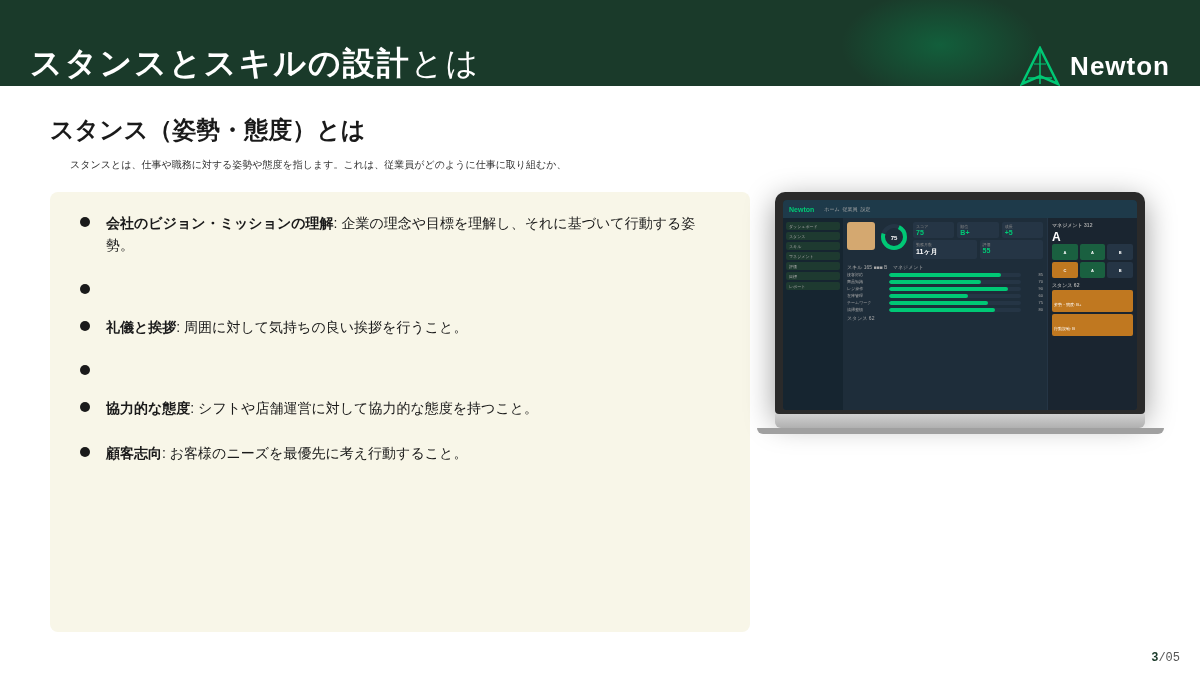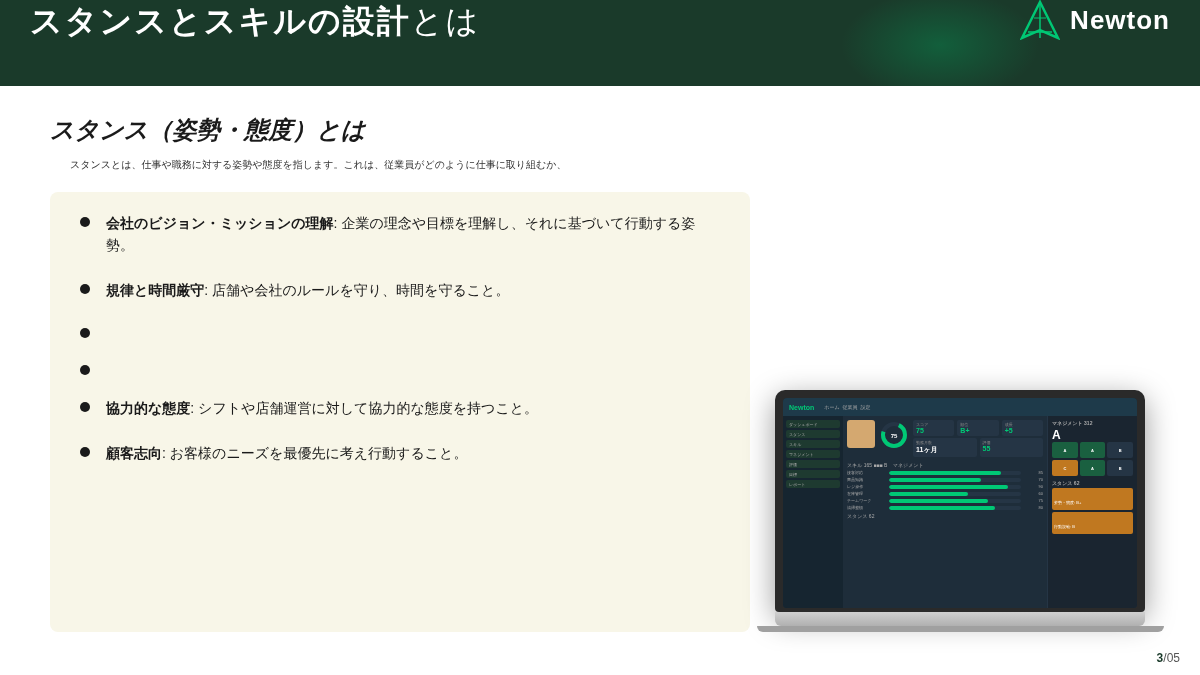--- a/index.html
+++ b/index.html
@@ -10,21 +10,21 @@
       background: #ffffff;
       font-family: 'Hiragino Sans', 'Yu Gothic', 'Meiryo', sans-serif;
       position: relative;
     }
 
     
     .header {
       background: #1a3a2a;
       height: 86px;
       display: flex;
-      align-items: flex-start;
+      align-items: flex-end;
       justify-content: space-between;
       padding: 0 30px 0 30px;
       position: relative;
       overflow: hidden;
     }
     .header::before {
       content: '';
       position: absolute;
       right: 160px;
       top: -10px;
@@ -65,36 +65,35 @@
     .main {
       padding: 28px 50px 20px 50px;
       background: #ffffff;
     }
 
     .section-title {
       font-size: 24px;
       font-weight: 900;
       color: #1a1a1a;
       margin-bottom: 10px;
-      font-style: italic;
     }
 
     .section-desc {
       font-size: 10px;
       color: #333333;
       line-height: 1.8;
       margin-left: 20px;
       margin-bottom: 18px;
     }
 
     
     .content-area {
       display: flex;
       gap: 20px;
-      align-items: flex-end;
+      align-items: flex-start;
     }
 
     .bullets-box {
       background: #f8f6e8;
       border-radius: 8px;
       padding: 20px 30px;
       flex: 1;
       min-height: 440px;
     }
 
@@ -348,20 +347,21 @@
       font-size: 4px;
     }
 
     
     .footer {
       position: absolute;
       bottom: 10px;
       right: 20px;
       font-size: 12px;
       color: #555555;
+      font-family: Liberation Mono, monospace;
     }
     .footer span.current {
       color: #1a3a2a;
       font-weight: bold;
     }
   </style>
 </head>
 <body>
 
 <div class="header">
@@ -387,24 +387,24 @@
 
   <div class="content-area">
 
     <div class="bullets-box">
     <div class="bullet-item">
           <div class="bullet-dot"></div>
           <div class="bullet-text"><strong>会社のビジョン・ミッションの理解</strong>: 企業の理念や目標を理解し、それに基づいて行動する姿勢。</div>
         </div>
         <div class="bullet-item">
           <div class="bullet-dot"></div>
-          <div class="bullet-text"><strong>規律と時間厳守</strong>: 店舗や会社のルールを守り、時間を守ること。</div>
         </div>
         <div class="bullet-item">
           <div class="bullet-dot"></div>
+          <div class="bullet-text"><strong>礼儀と挨拶</strong>: 周囲に対して気持ちの良い挨拶を行うこと。</div>
         </div>
         <div class="bullet-item">
           <div class="bullet-dot"></div>
         </div>
         <div class="bullet-item">
           <div class="bullet-dot"></div>
           <div class="bullet-text"><strong>協力的な態度</strong>: シフトや店舗運営に対して協力的な態度を持つこと。</div>
         </div>
         <div class="bullet-item">
           <div class="bullet-dot"></div>

